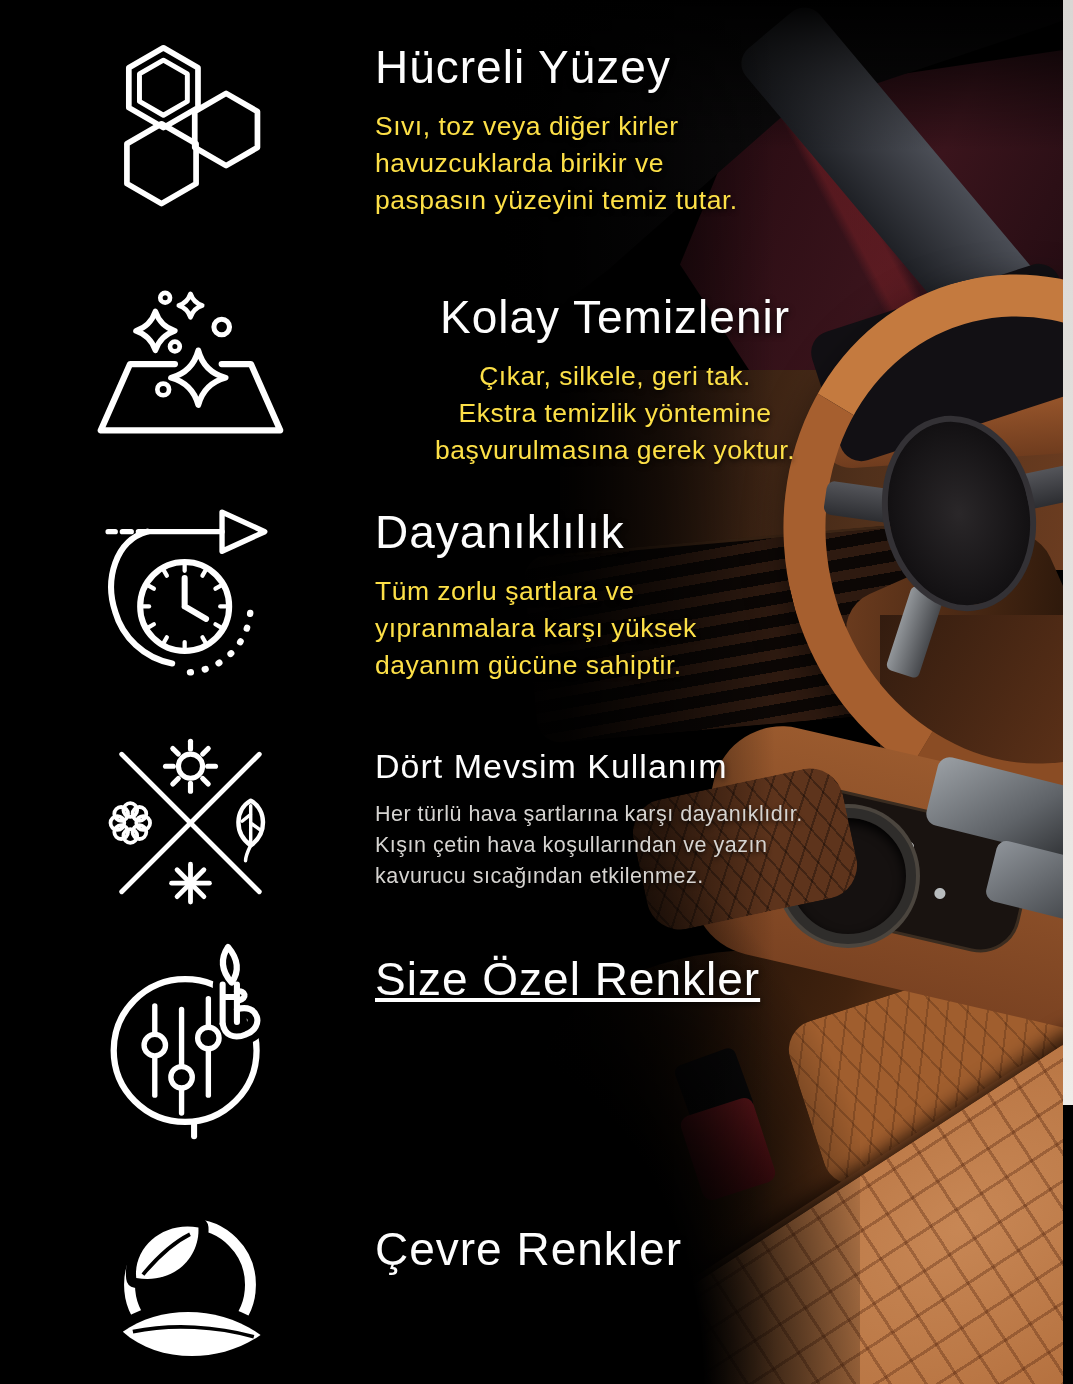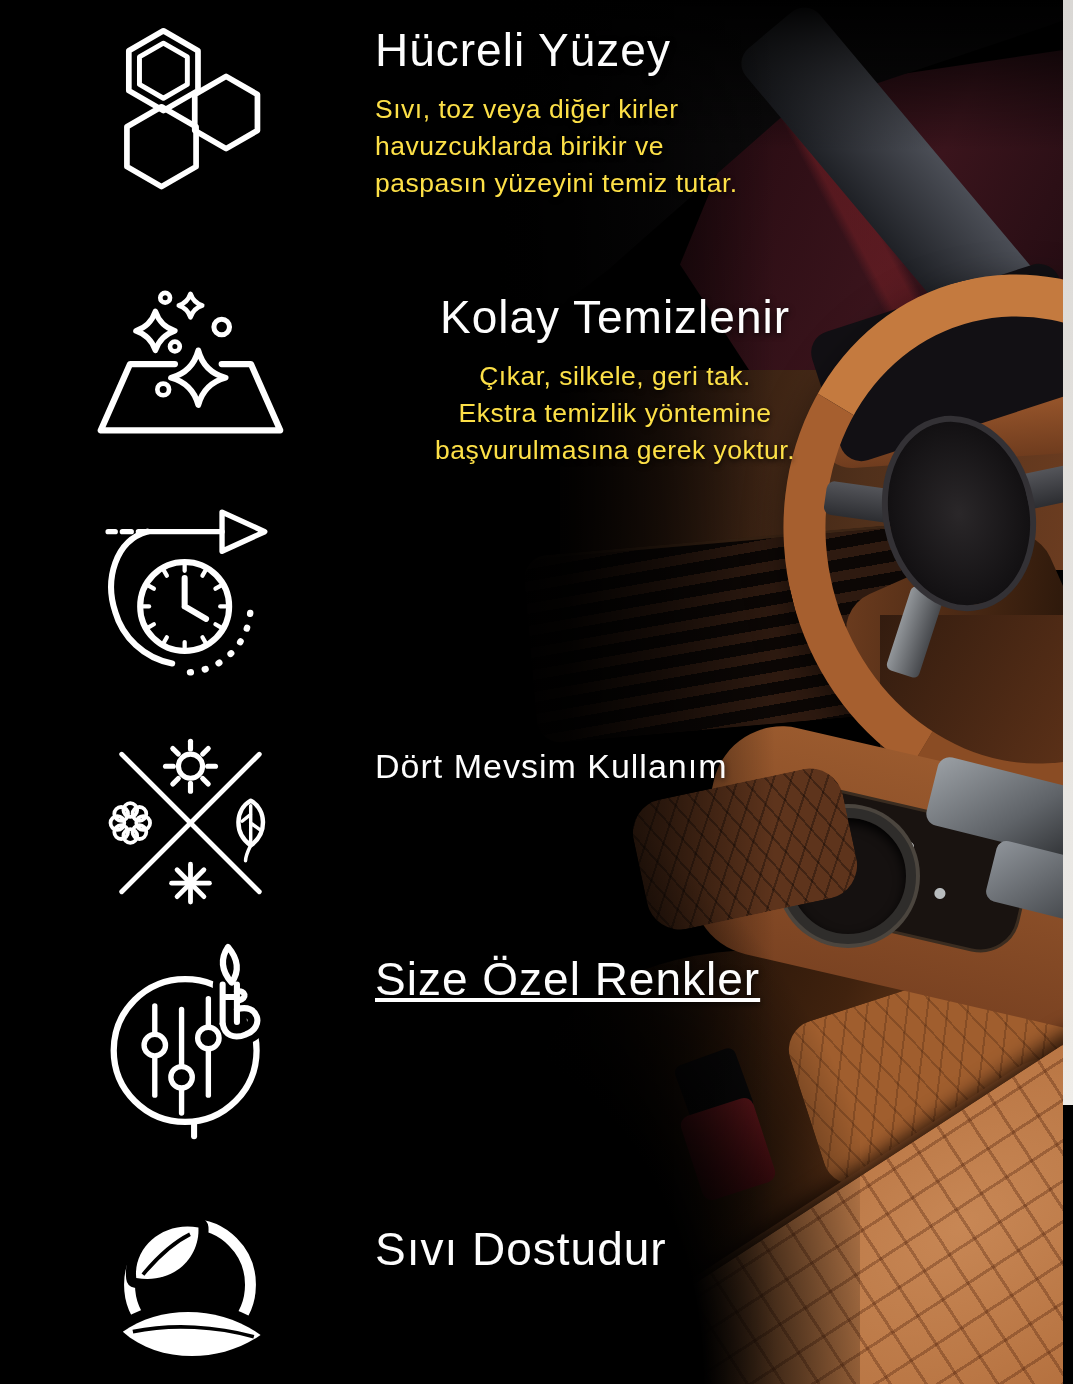--- a/index.html
+++ b/index.html
@@ -85,21 +85,21 @@
   .features{position:absolute;inset:0;z-index:20;}
   .feature{position:absolute;left:95px;display:flex;align-items:flex-start;}
   .icon-box{width:190px;display:flex;justify-content:center;flex:0 0 190px;}
   .ftext{margin-left:90px;width:480px;}
   .title{margin:0;font-weight:400;letter-spacing:1px;color:#fdfdfd;font-size:46px;line-height:54px;
          text-shadow:0 2px 6px rgba(0,0,0,.8);}
   .title.small{font-size:34px;line-height:42px;}
   .desc{margin:14px 0 0 0;font-size:26.5px;line-height:37px;color:#fde047;white-space:pre-line;
         letter-spacing:.5px;text-shadow:0 2px 5px rgba(0,0,0,.85);}
   .desc.small{font-size:21.5px;line-height:31px;color:#d6d4d1;margin-top:12px;}
-  .f1{top:10px;}  .f1 .ftext{margin-top:13px;}
+  .f1{top:27px;}  .f1 .ftext{margin-top:13px;}
   .f2{top:288px;text-align:center;} .f2 .ftext{margin-top:2px;}
   .f3{top:505px;} .f3 .ftext{margin-top:0;}
   .f4{top:737px;} .f4 .ftext{margin-top:8px;}
   .f5{top:938px;text-decoration:underline;} .f5 .ftext{margin-top:14px;}
   .f6{top:1198px;}.f6 .ftext{margin-top:24px;}
   .icon-box svg{overflow:visible;}
   .st{stroke:#fff;fill:none;stroke-linecap:round;stroke-linejoin:round;}
 </style>
 </head>
 <body>
@@ -198,20 +198,26 @@
               <path d="M26.2,45 L29.7,47"></path>
               <path d="M35,36.2 L37,39.7"></path>
             <path d="M47,33 L47,37"></path>
               <path d="M59,36.2 L57,39.7"></path>
               <path d="M67.8,45 L64.3,47"></path>
           </g>
           <path class="st" stroke-width="3.4" d="M47,57 L47,41 M47,57 L59,64"></path>
           <path class="st" stroke-width="3.6" stroke-dasharray="0.5 8" d="M50,94 A37,37 0 0 0 84,57"></path>
         </svg>
       </div>
+      <div class="ftext">
+        <h2 class="title">Dayanıklılık</h2>
+        <p class="desc">Tüm zorlu şartlara ve
+yıpranmalara karşı yüksek
+dayanım gücüne sahiptir.</p>
+      </div>
     </section>
 
     <section class="feature f4">
       <div class="icon-box">
         <svg width="175" height="172" viewBox="0 0 100 100">
           <path class="st" stroke-width="2.8" d="M10,10 L90,90 M90,10 L10,90"></path>
           <circle class="st" stroke-width="3" cx="50" cy="17" r="7"></circle>
           <g class="st" stroke-width="3">
             <path d="M60,17 L64.5,17"></path>
               <path d="M57.1,24.1 L60.3,27.3"></path>
@@ -237,20 +243,23 @@
           <g class="st" stroke-width="2.8">
             <path d="M50,74 L50,96"></path>
               <path d="M39,85 L61,85"></path>
             <path d="M42.2,77.2 L57.8,92.8"></path>
               <path d="M57.8,77.2 L42.2,92.8"></path>
           </g>
         </svg>
       </div>
       <div class="ftext">
         <h2 class="title small">Dört Mevsim Kullanım</h2>
+        <p class="desc small">Her türlü hava şartlarına karşı dayanıklıdır.
+Kışın çetin hava koşullarından ve yazın
+kavurucu sıcağından etkilenmez.</p>
       </div>
     </section>
 
     <section class="feature f5">
       <div class="icon-box">
         <svg width="185" height="200" viewBox="0 0 100 112">
           <circle class="st" stroke-width="3.5" cx="47" cy="63" r="40"></circle>
           <g stroke="#000" stroke-width="11" fill="none" stroke-linecap="round" stroke-linejoin="round">
             <path d="M71,5 C76,11 78,18 73,25 C67,18 67,11 71,5 Z"></path>
             <path d="M68,26 L68,48 M76,26 L76,47"></path>
@@ -286,18 +295,18 @@
             <path d="M18,44 C16,26 34,10 55,14 C56,32 40,48 18,44 Z"></path>
             <path d="M10,76 C32,60 68,60 92,78 C66,96 30,94 10,76 Z"></path>
           </g>
           <path d="M18,44 C16,26 34,10 55,14 C56,32 40,48 18,44 Z" fill="#fff"></path>
           <path d="M22,42 C32,30 42,22 50,18" stroke="#000" stroke-width="2.2" fill="none"></path>
           <path d="M10,76 C32,60 68,60 92,78 C66,96 30,94 10,76 Z" fill="#fff"></path>
           <path d="M16,76 C40,71 66,73 88,79" stroke="#000" stroke-width="2.2" fill="none"></path>
         </svg>
       </div>
       <div class="ftext">
-        <h2 class="title">Sıvı Dostudur</h2>
+        <h2 class="title">Çevre Renkler</h2>
       </div>
     </section>
 
   </div>
 </div>
 
 </body></html>

